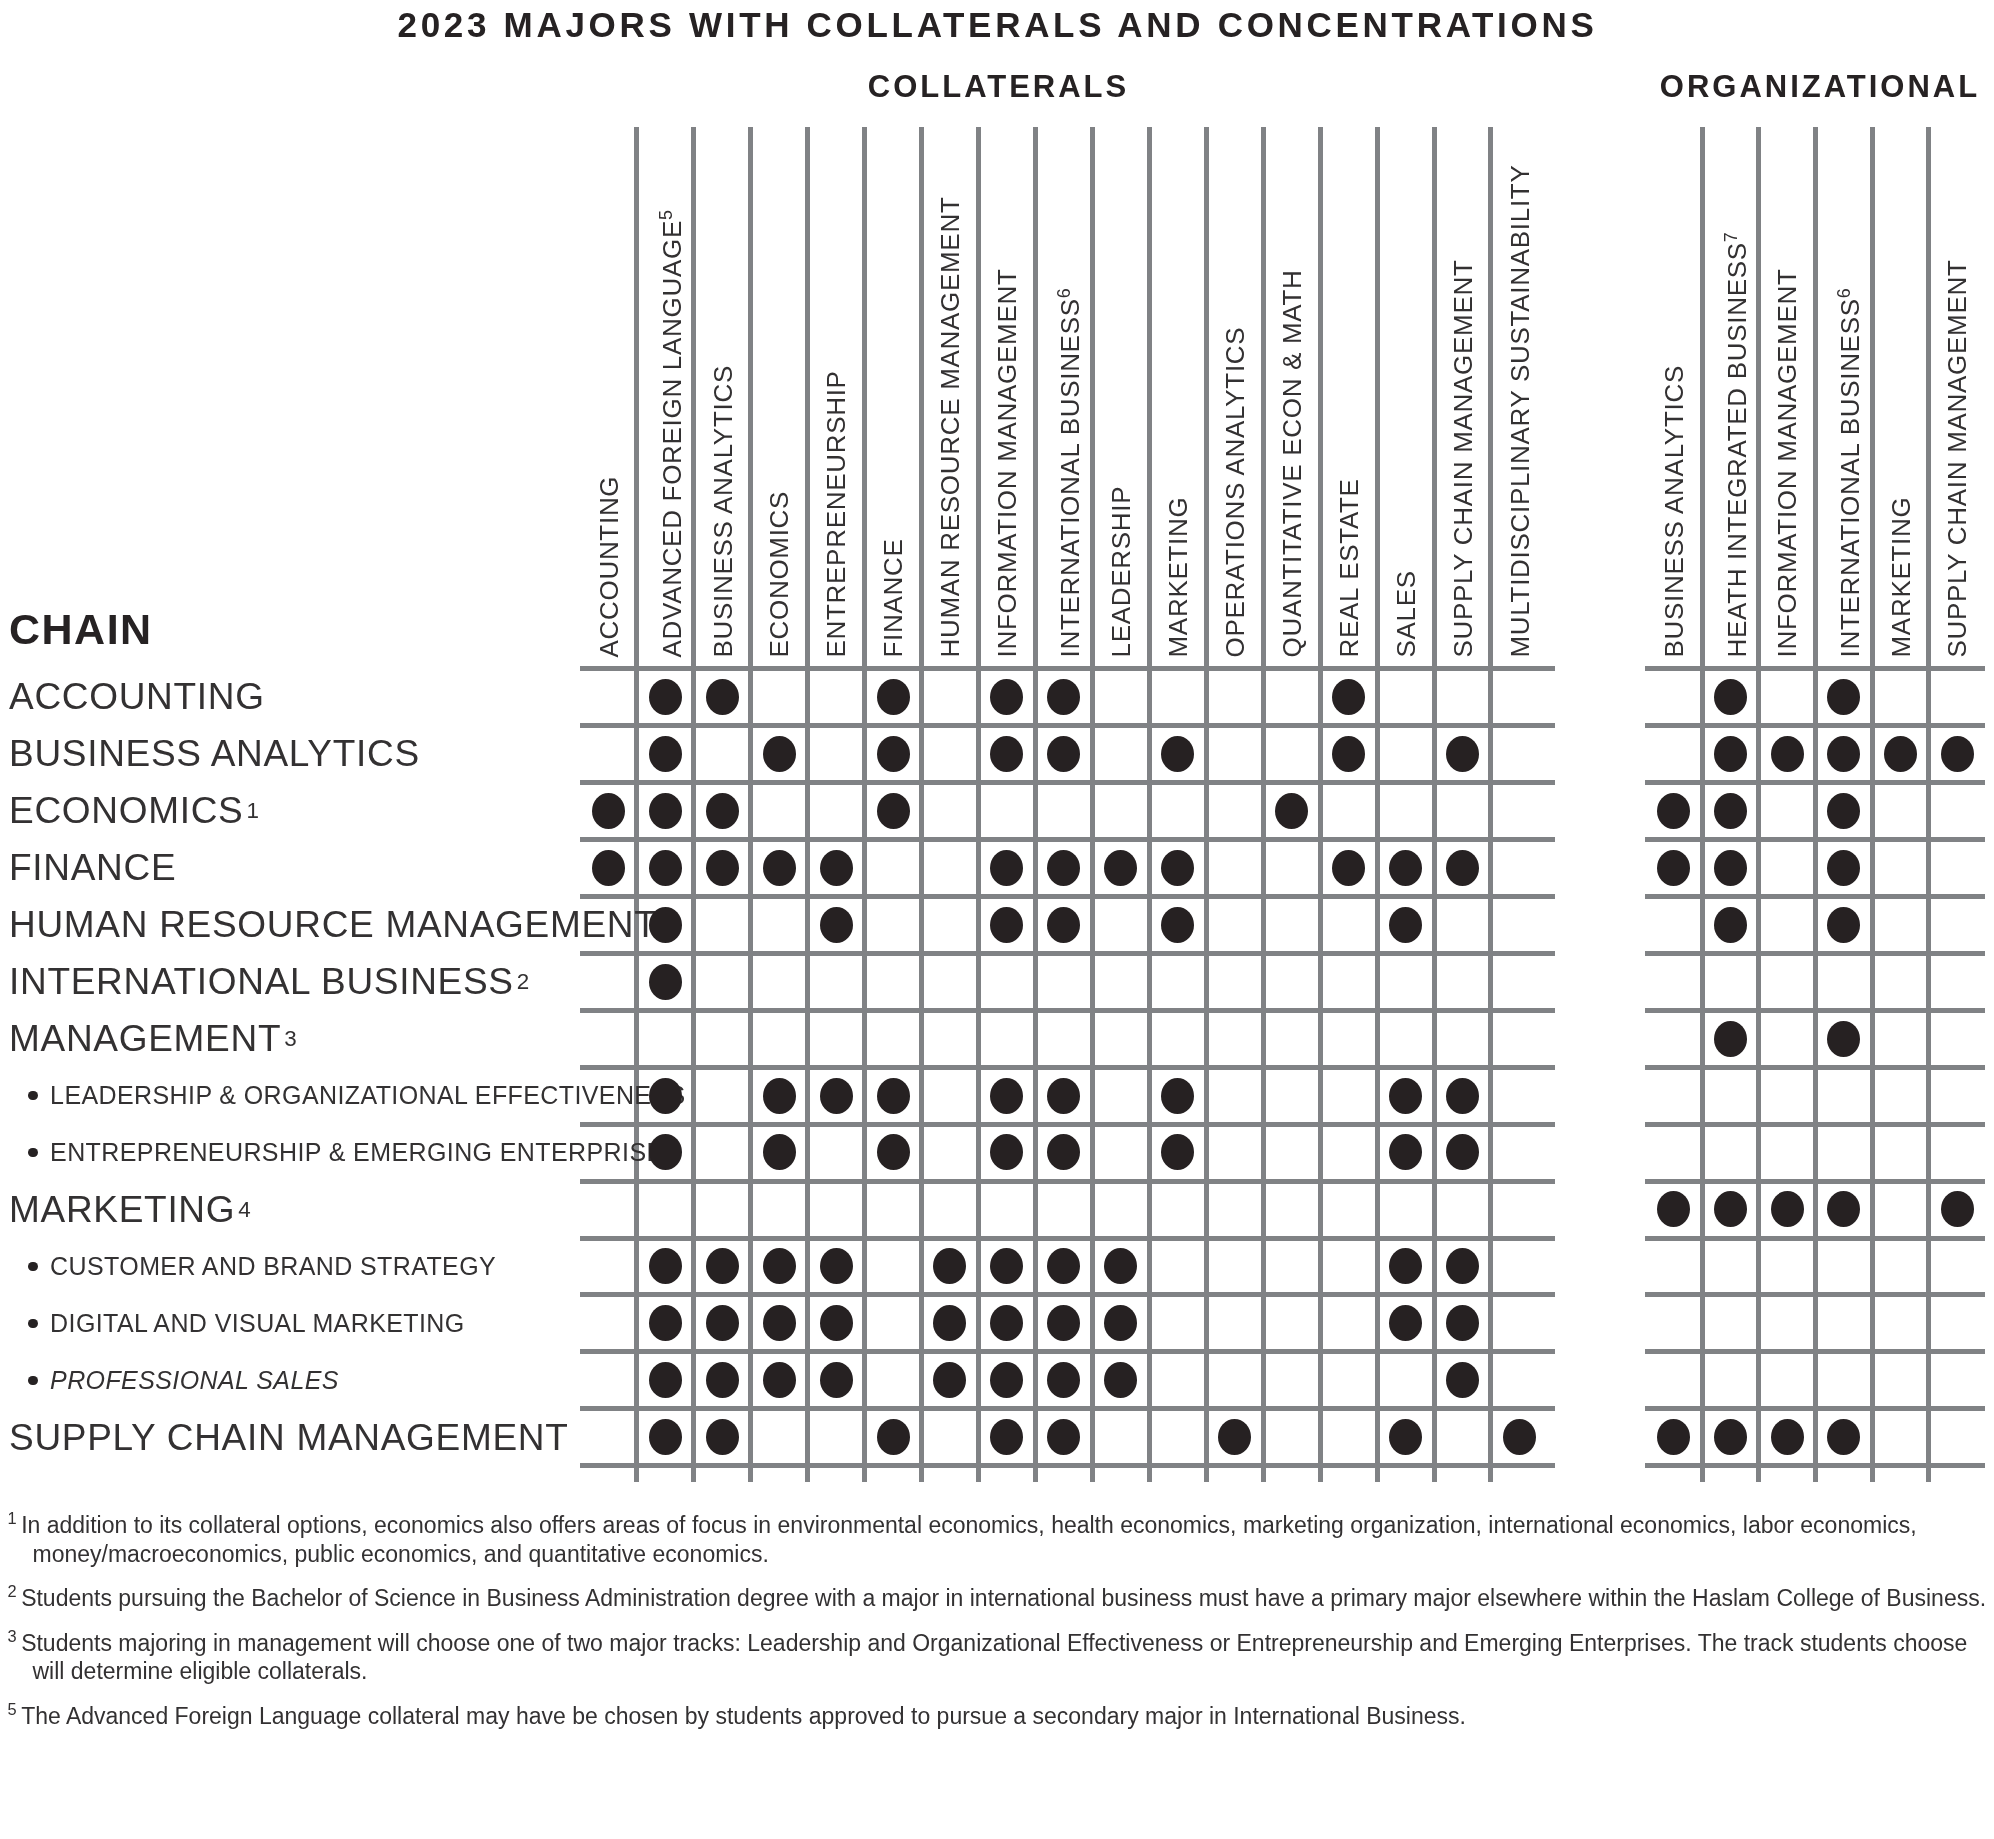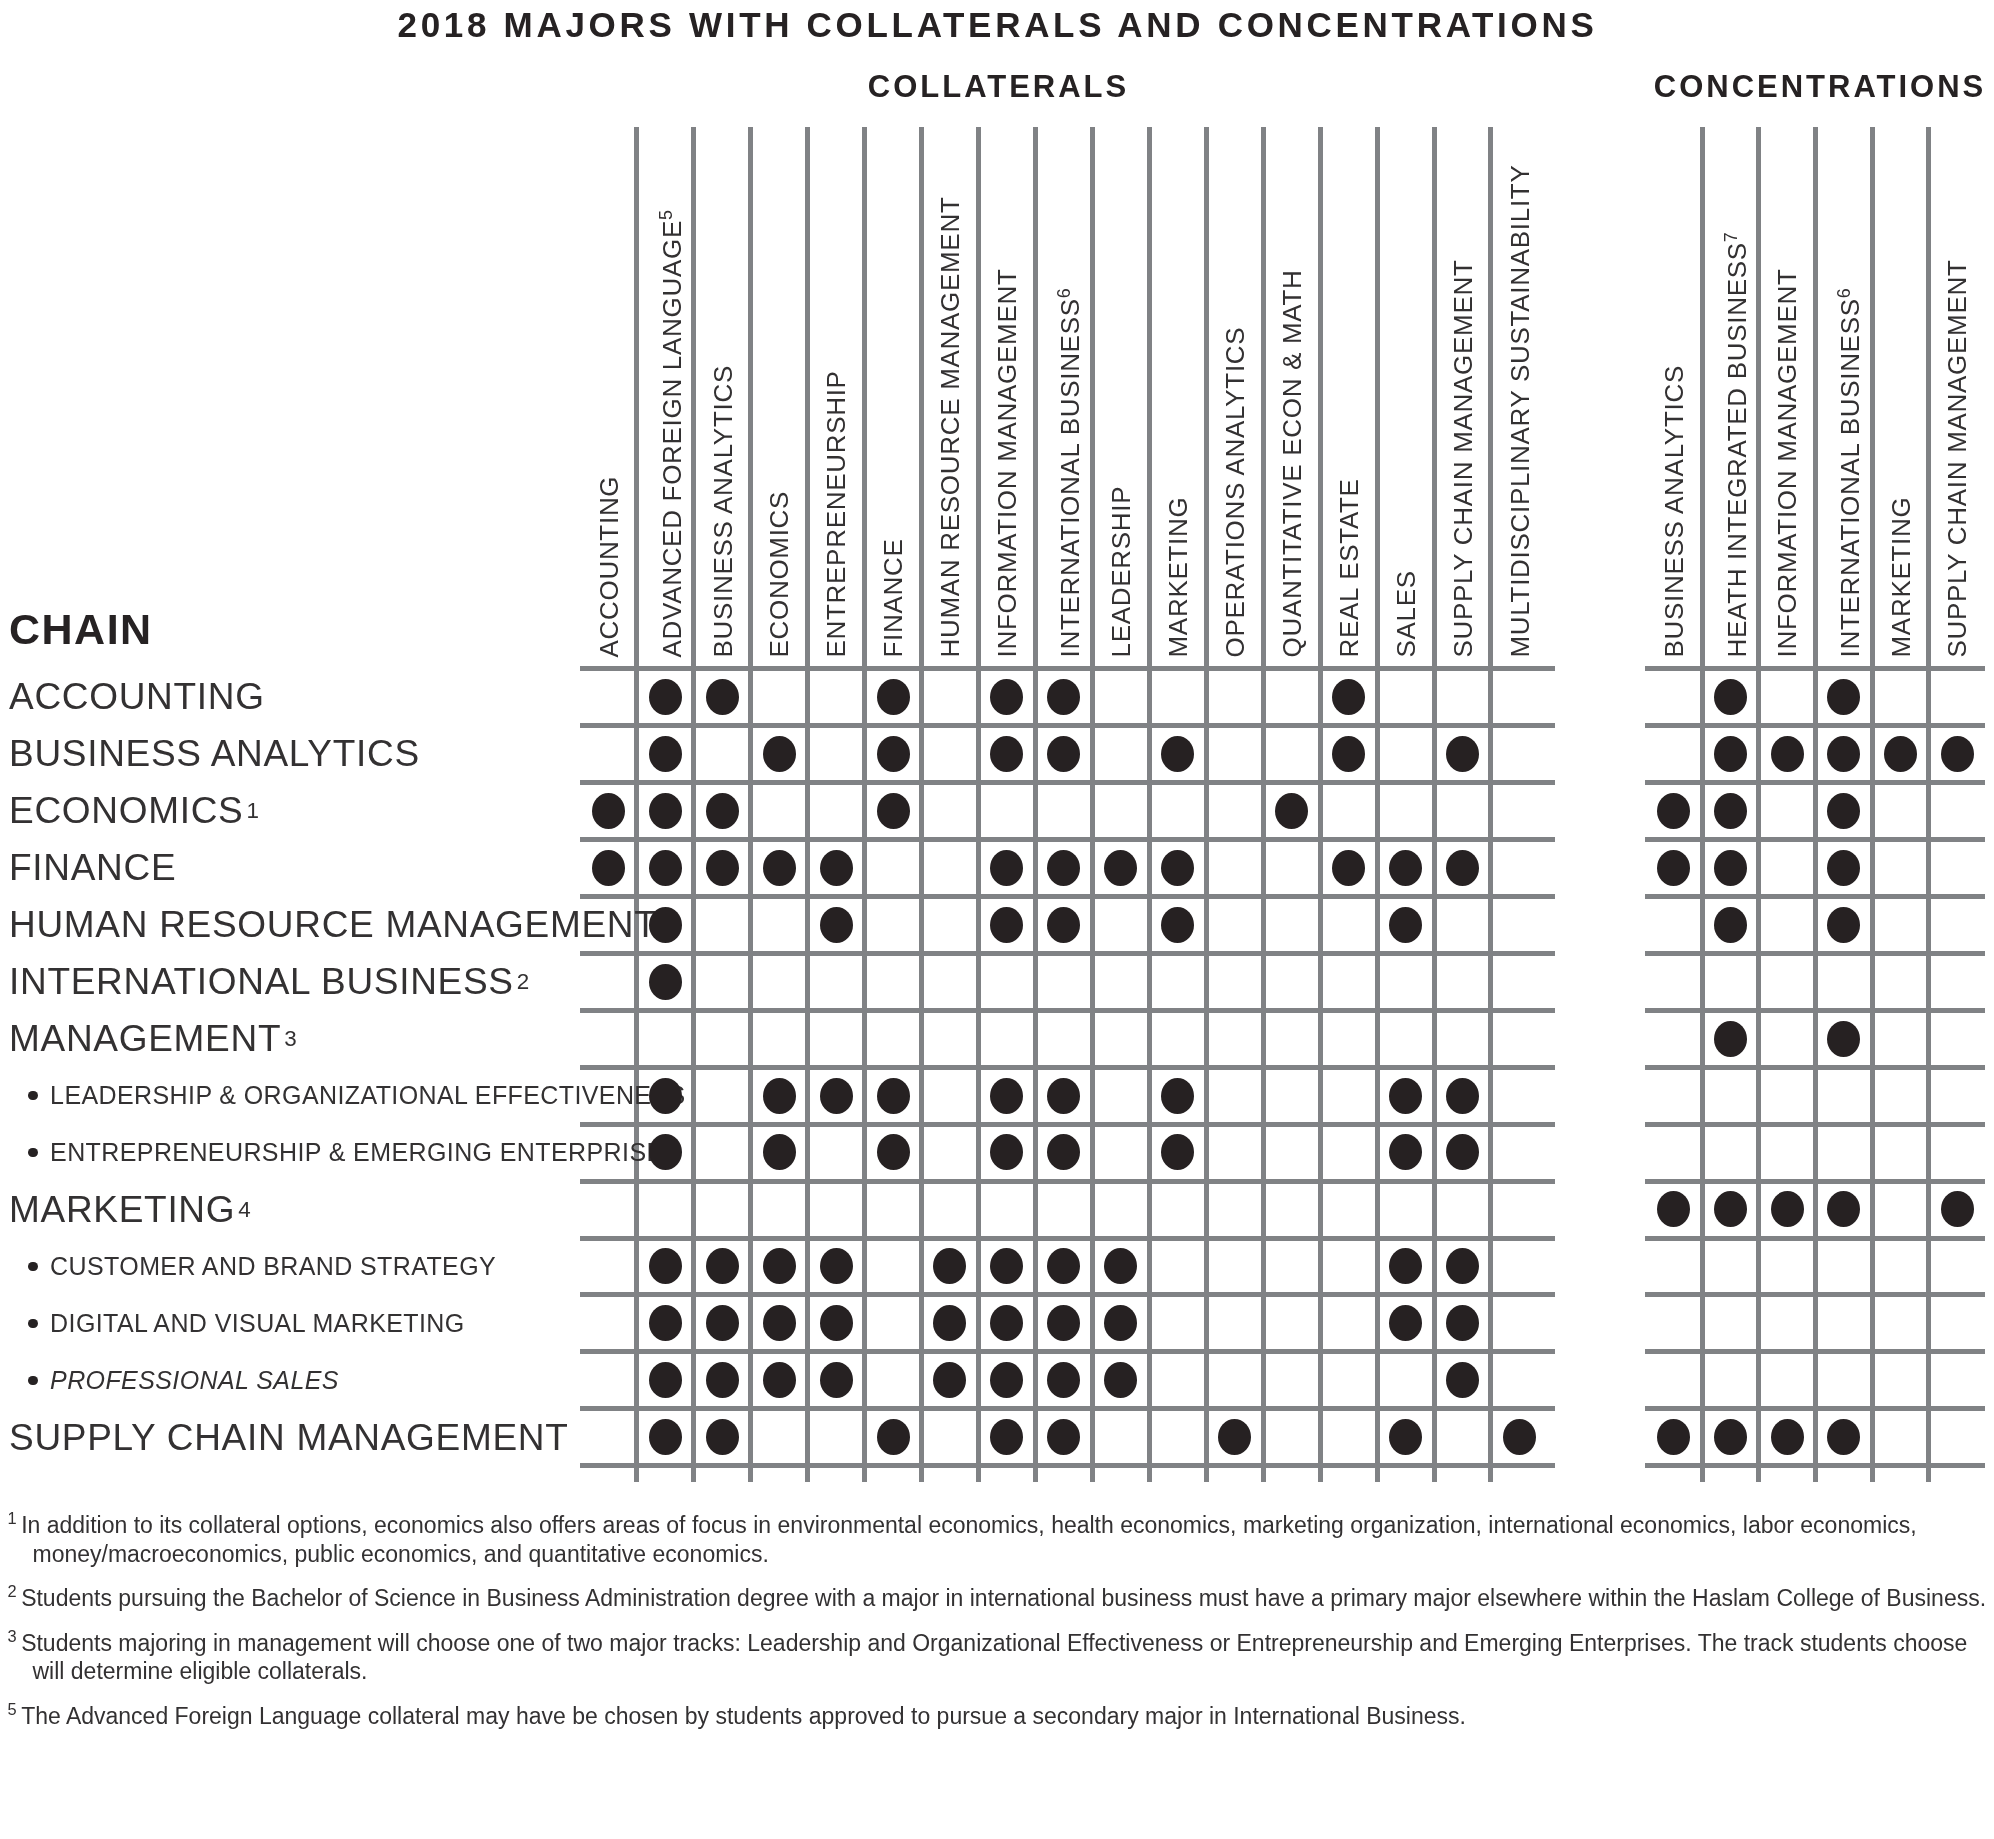--- a/index.html
+++ b/index.html
@@ -38,23 +38,23 @@
 
   #footnotes{position:absolute;top:1508px;left:7.5px;width:1980px;}
   .footnote{font-size:23px;line-height:1.26;color:#333132;
             padding-left:25px;text-indent:-25px;margin-bottom:12.7px;}
   .footnote sup{font-size:16.4px;margin-right:4.5px;}
 </style>
 </head>
 <body>
 
 <div id="page">
-  <div class="title">2018 MAJORS WITH COLLATERALS AND CONCENTRATIONS</div>
+  <div class="title">2023 MAJORS WITH COLLATERALS AND CONCENTRATIONS</div>
   <div class="group-heading" id="coll-heading">COLLATERALS</div>
-  <div class="group-heading" id="conc-heading">CONCENTRATIONS</div>
+  <div class="group-heading" id="conc-heading">ORGANIZATIONAL</div>
   <div id="majors-heading">CHAIN</div>
   <div id="grid">
       <div class="hline" style="left: 580px; top: 666px; width: 975px;"></div>
       <div class="hline" style="left: 1645px; top: 666px; width: 340px;"></div>
       <div class="hline" style="left: 580px; top: 723px; width: 975px;"></div>
       <div class="hline" style="left: 1645px; top: 723px; width: 340px;"></div>
       <div class="hline" style="left: 580px; top: 780px; width: 975px;"></div>
       <div class="hline" style="left: 1645px; top: 780px; width: 340px;"></div>
       <div class="hline" style="left: 580px; top: 837px; width: 975px;"></div>
       <div class="hline" style="left: 1645px; top: 837px; width: 340px;"></div>

